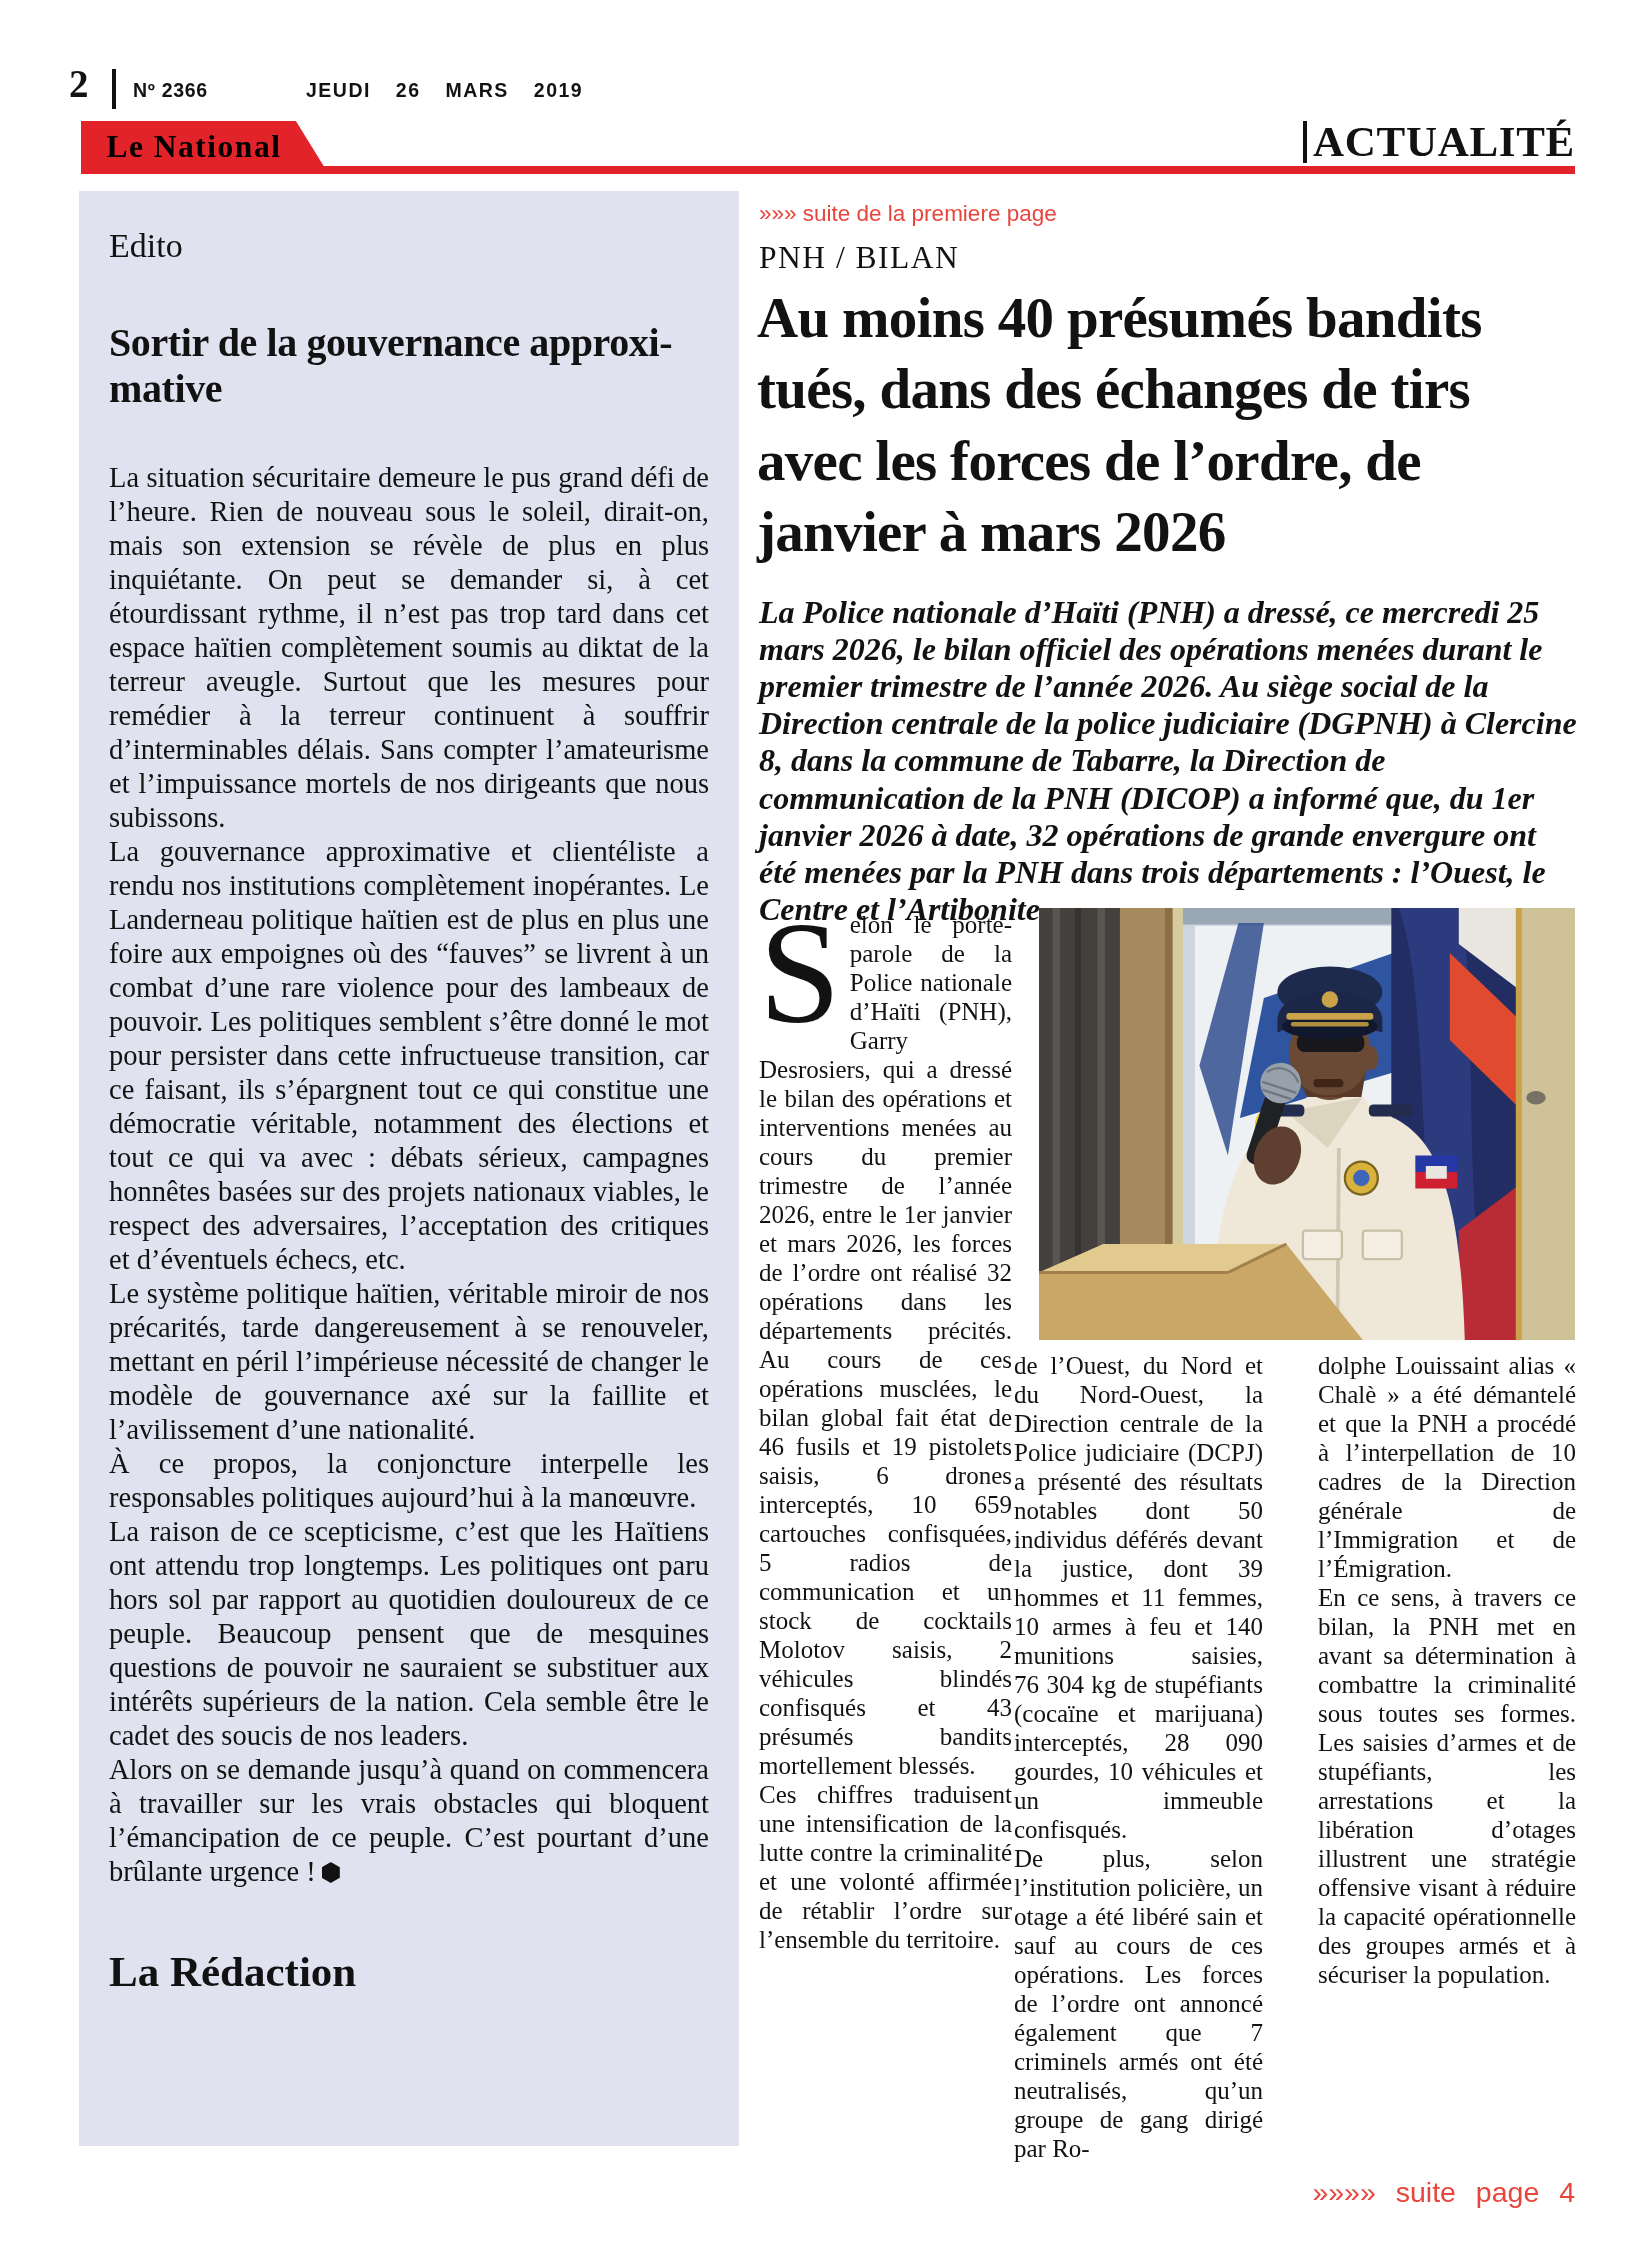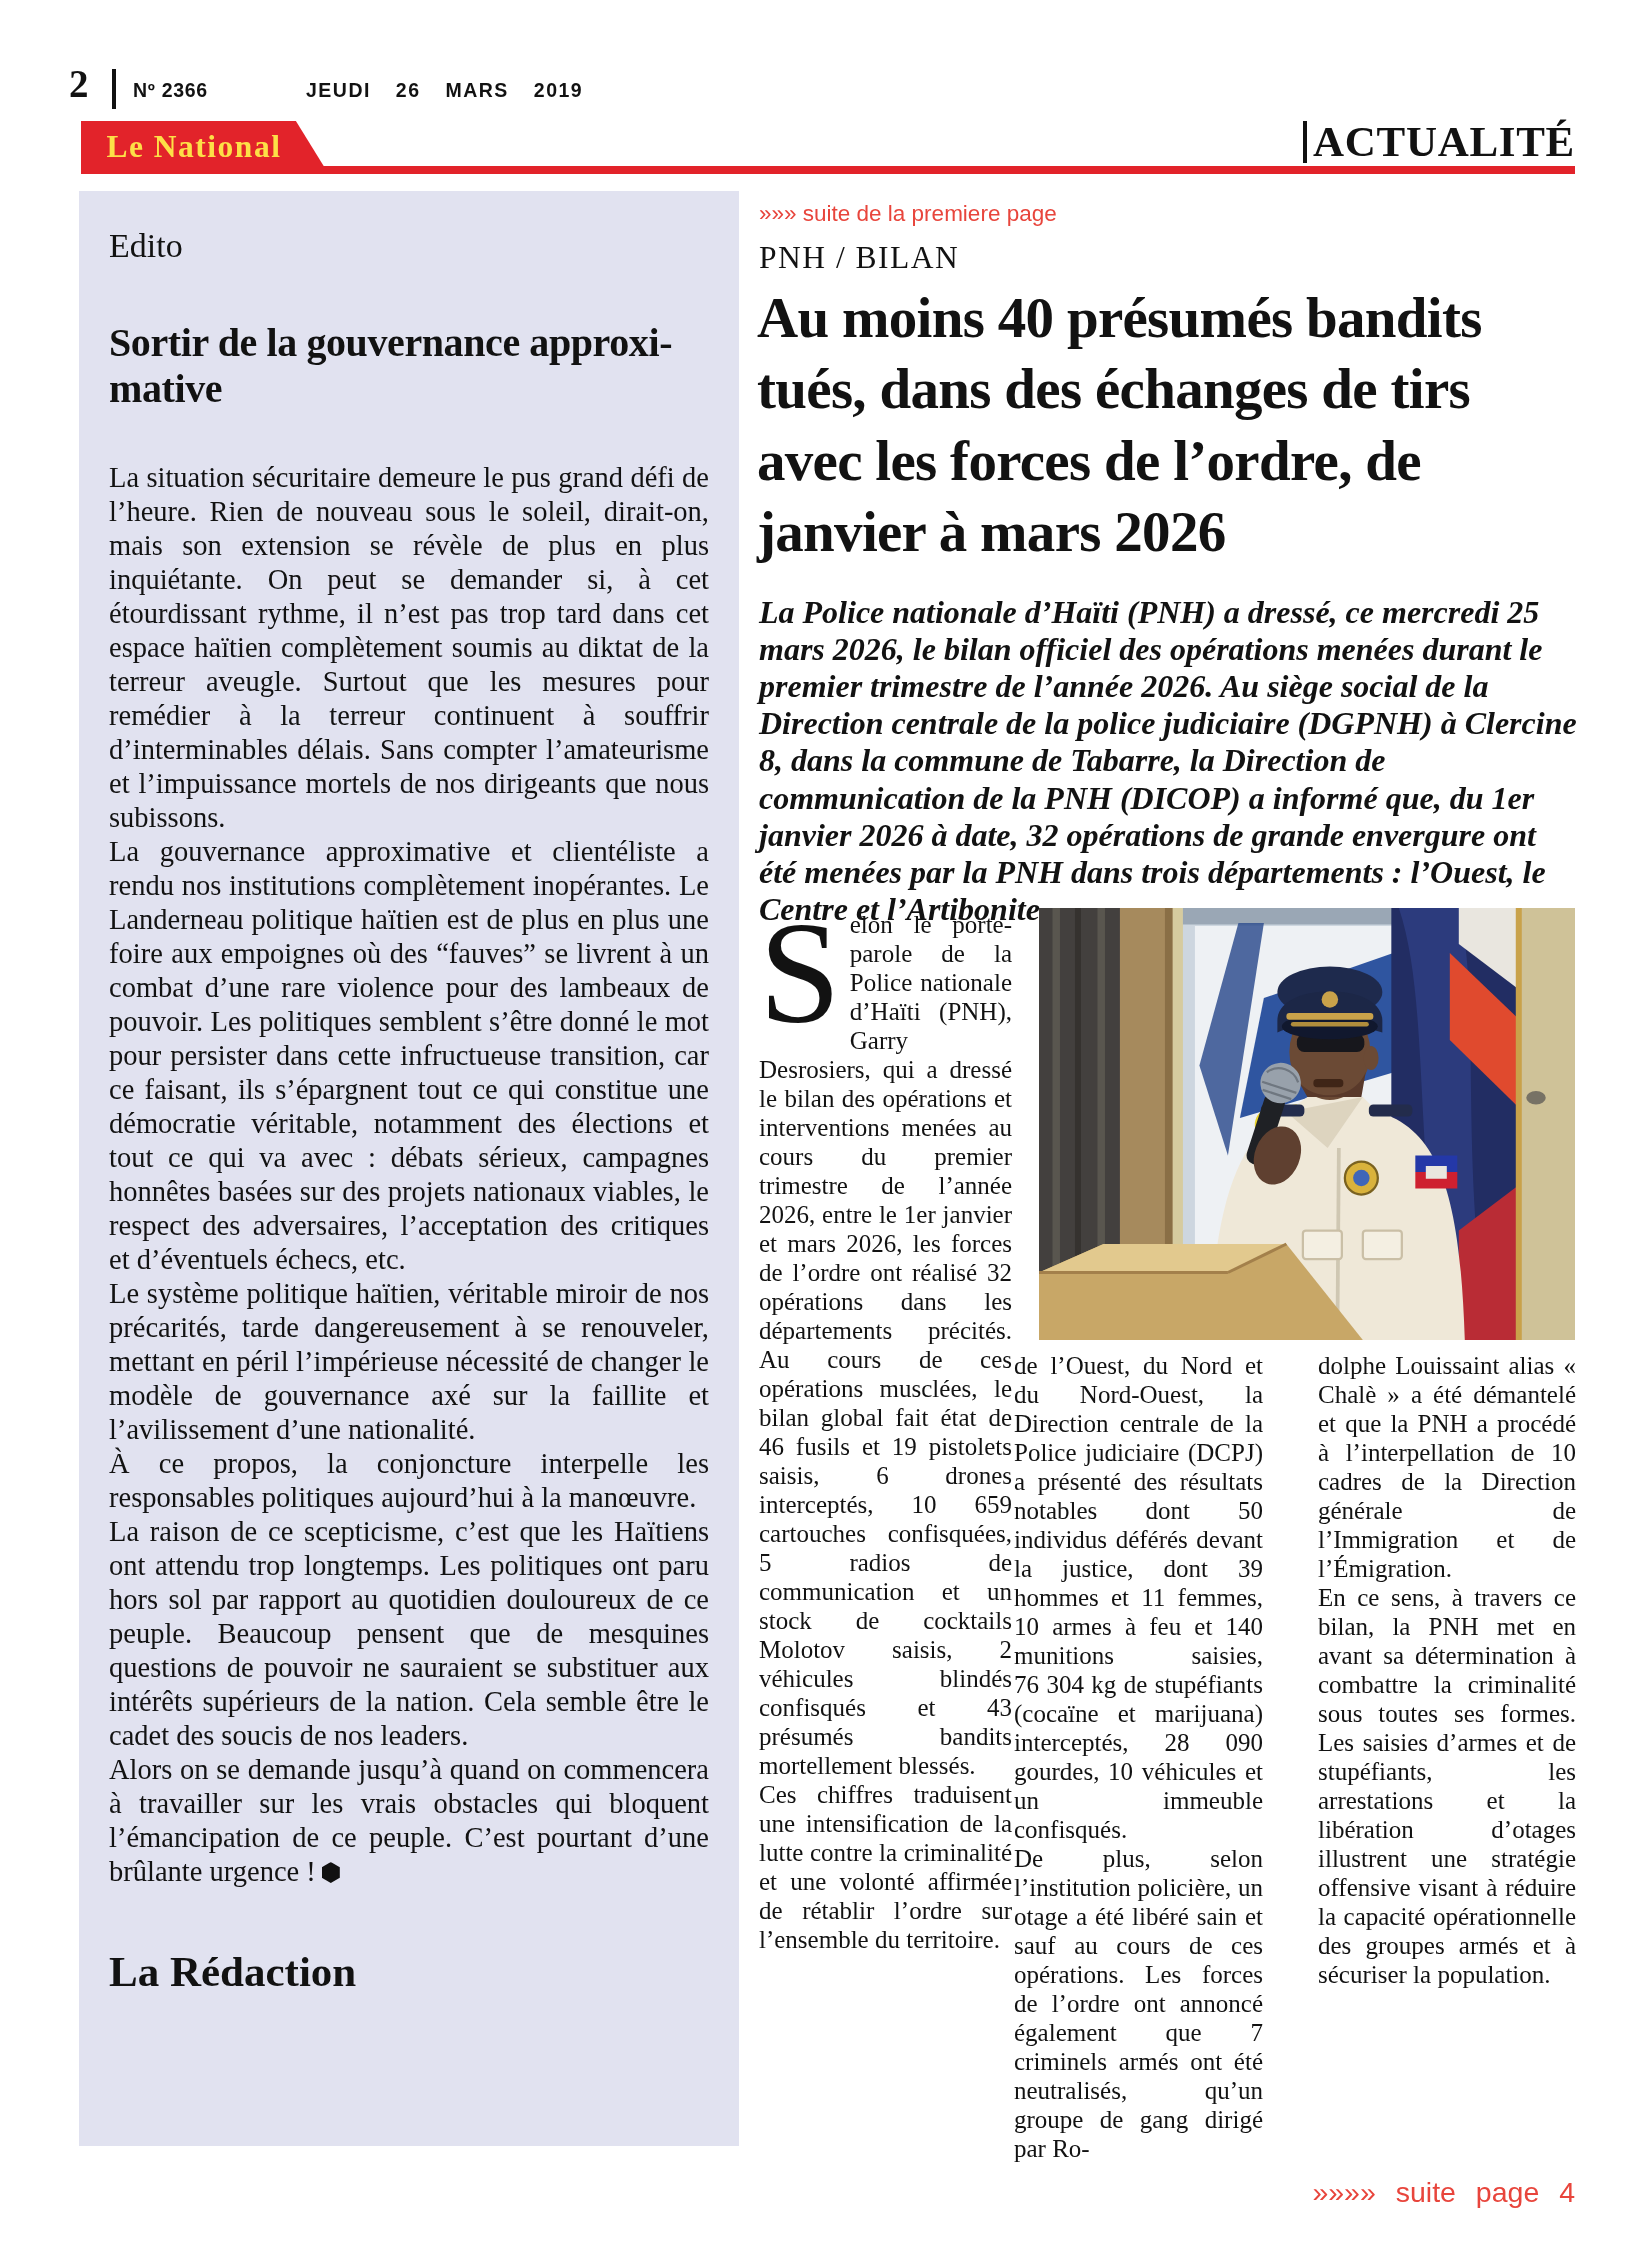--- a/index.html
+++ b/index.html
@@ -15,21 +15,21 @@
   }
   
   .page-num{position:absolute;left:69px;top:61px;font-size:39px;font-weight:bold;}
   .page-num-divider{position:absolute;left:112px;top:69px;width:3.7px;height:40px;background:#111;}
   .issue-no{position:absolute;left:133px;top:79px;font-family:"Liberation Sans",sans-serif;
     font-weight:bold;font-size:19.5px;letter-spacing:0.7px;}
   .edition-date{position:absolute;left:306px;top:79px;font-family:"Liberation Sans",sans-serif;
     font-weight:bold;font-size:19.5px;letter-spacing:1.5px;word-spacing:18px;}
   .brand{position:absolute;left:81px;top:121px;width:247px;height:52px;background:var(--brand-red);
     clip-path:polygon(0 0,87% 0,100% 100%,0 100%);}
-  .brand-label{display:block;color:#fde047;font-weight:bold;font-size:31.5px;line-height:51px;
+  .brand-label{display:block;color:#000000;font-weight:bold;font-size:31.5px;line-height:51px;
     padding-left:25.5px;letter-spacing:1.5px;}
   .header-rule{position:absolute;left:81px;top:166px;width:1494px;height:8.2px;background:var(--brand-red);}
   .section-divider{position:absolute;left:1303px;top:121px;width:3.7px;height:42px;background:#111;}
   .section-title{position:absolute;right:75px;top:117px;font-size:43px;font-weight:bold;letter-spacing:0.7px;}
   
   .edito-panel{position:absolute;left:79px;top:191px;width:660px;height:1955px;
     background:var(--panel-lavender);box-sizing:border-box;padding:36px 30px 0 30px;}
   .edito-label{font-size:34px;margin:0 0 55px 0;font-weight:normal;}
   .edito-title{font-size:40px;font-weight:bold;line-height:1.16;margin:0 0 48px 0;letter-spacing:-0.4px;}
   .edito-body p{font-size:28.5px;line-height:34px;margin:0;text-align:justify;hyphens:auto;}

